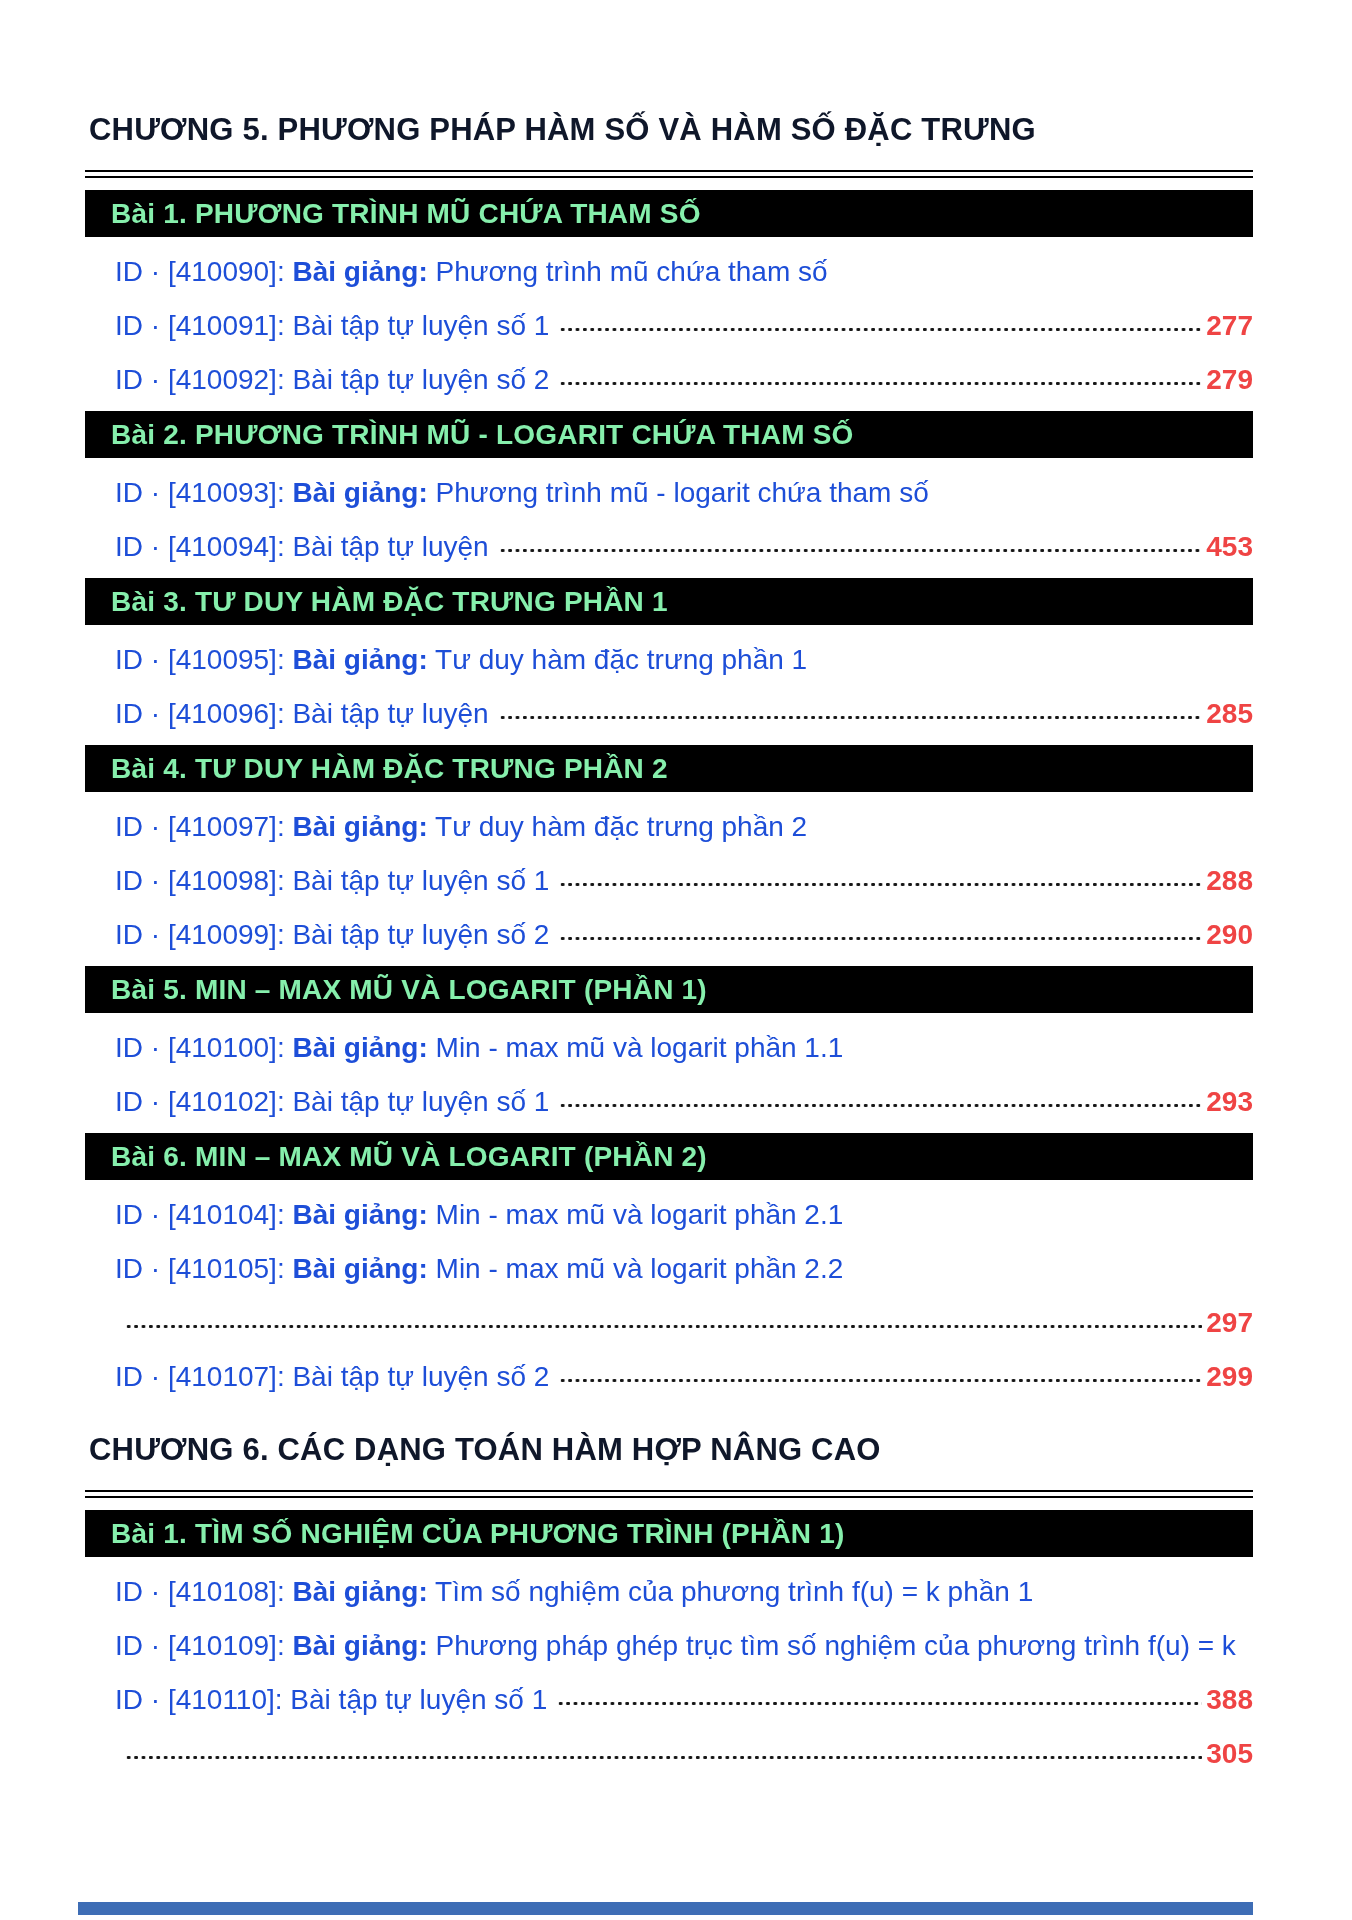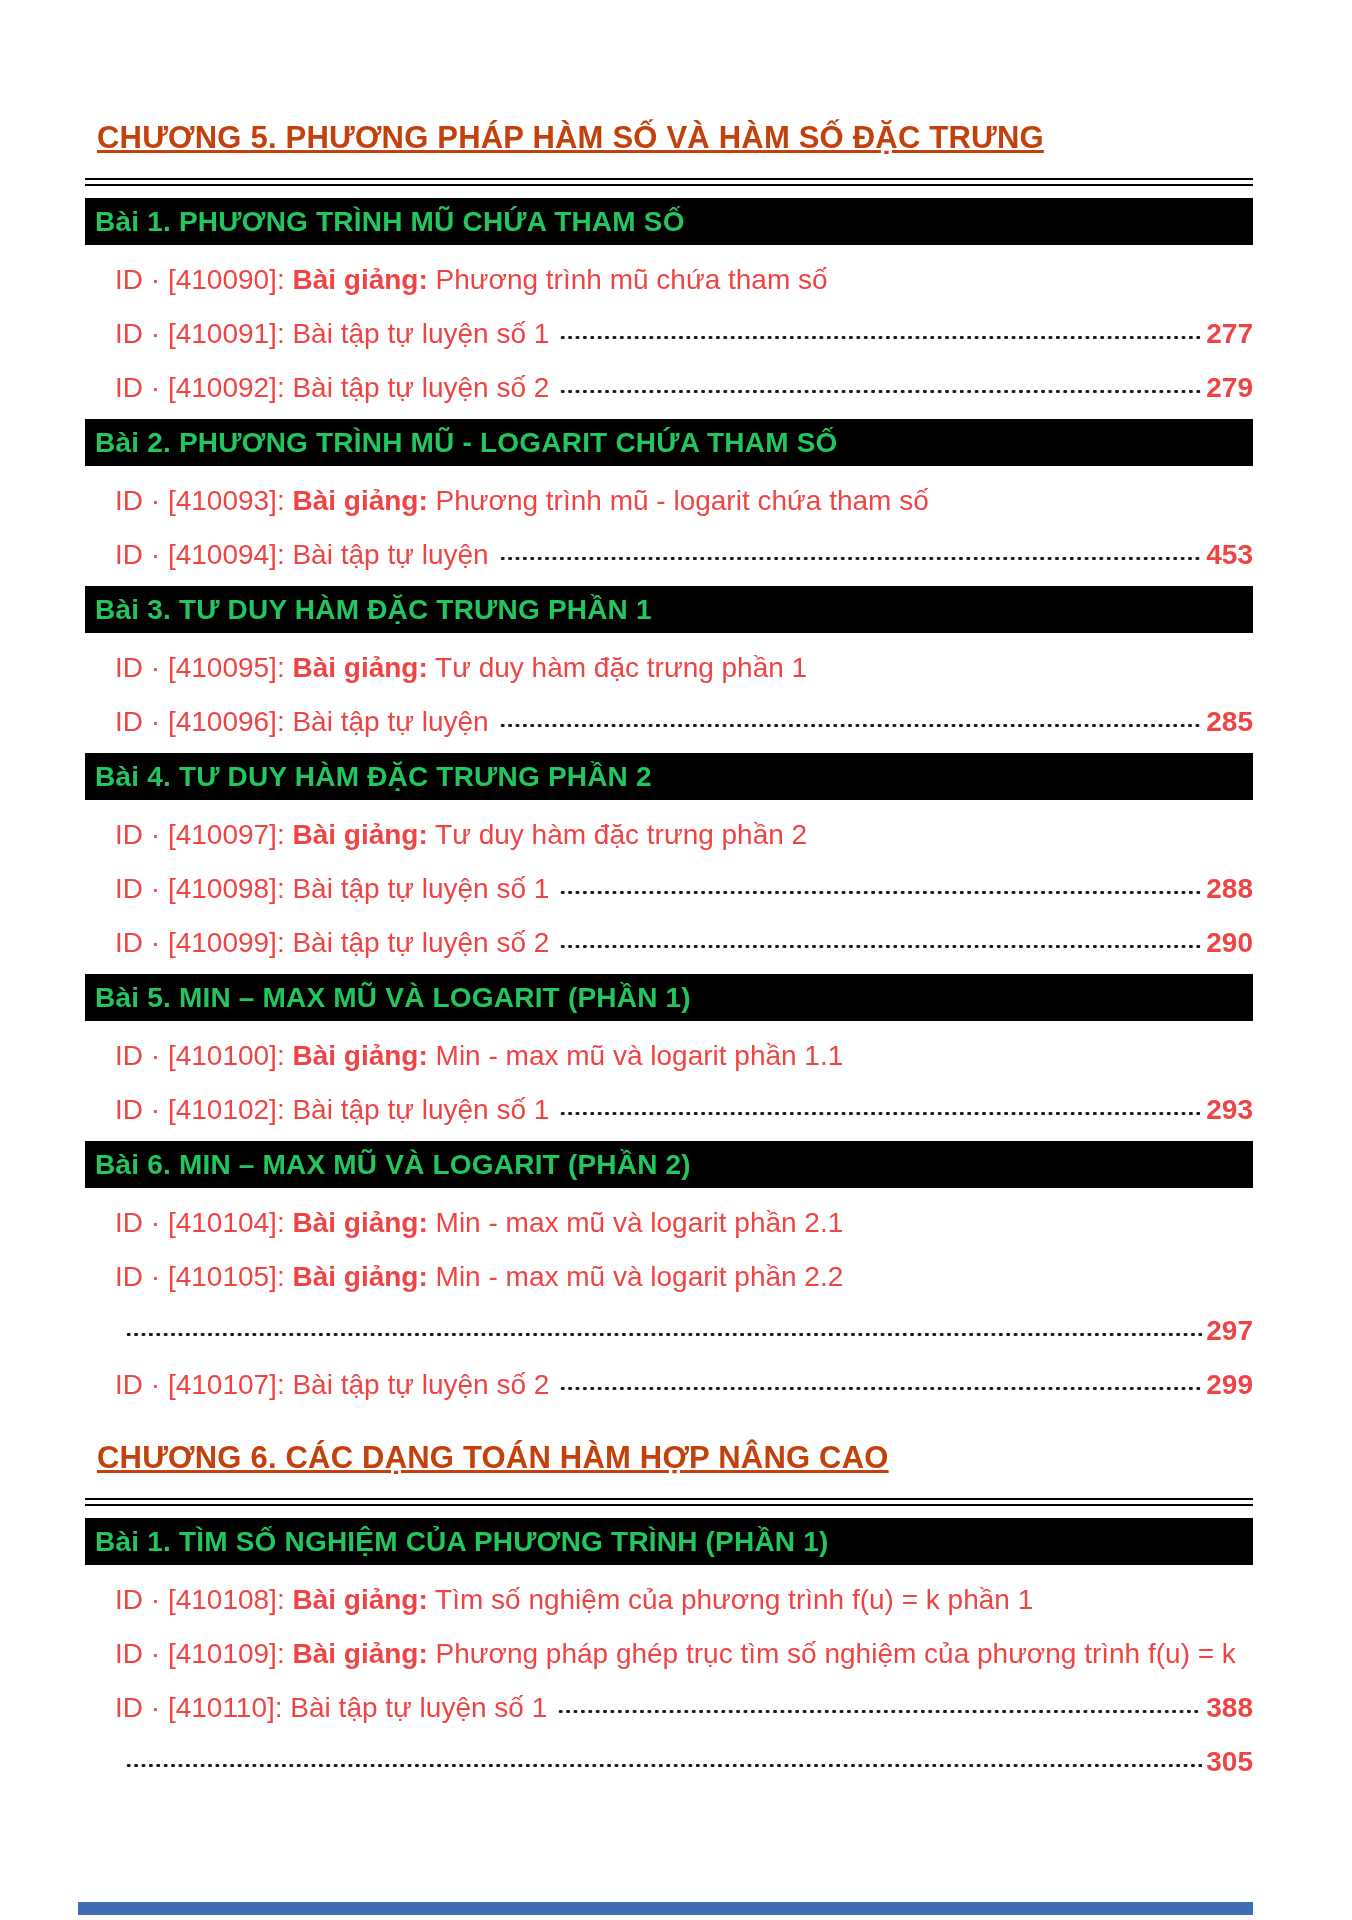--- a/index.html
+++ b/index.html
@@ -10,58 +10,57 @@
     padding:104px 99px 0 85px;
     background:#ffffff;
     font-family:"Liberation Sans", sans-serif;
     color:#111;
     overflow:hidden;
   }
   .chapter-title{
     font-size:31px;
     font-weight:700;
     line-height:44px;
-    margin:12px;
+    margin:4px;
     letter-spacing:0.2px;
     white-space:nowrap;
-    color:#c2410c;
-    text-decoration:underline;
+    color:#0f172a;
   }
   .chapter-rule{
     height:4px;
     border-top:2.5px solid #000;
     border-bottom:2.5px solid #000;
     margin:18px 0 12px 0;
   }
   .section-bar{
     background:#000;
-    color:#22c55e;
+    color:#86efac;
     height:47px;
     margin:6px 0;
     display:flex;
     align-items:center;
-    padding-left:10px;
+    padding-left:26px;
     box-sizing:border-box;
   }
   .section-bar .bar-label{
     font-size:28px;
     font-weight:700;
     letter-spacing:0.2px;
     white-space:nowrap;
   }
   .entry{
     display:flex;
     align-items:baseline;
     height:54px;
     box-sizing:border-box;
     padding:13px 0 0 30px;
     font-size:28px;
     white-space:nowrap;
   }
-  .etitle{color:#ef4444;}
+  .etitle{color:#1d4ed8;}
   .elead{font-weight:700;}
   .leader{
     flex:1;
     height:20px;
     margin:0 4px 0 10px;
     background-image:radial-gradient(circle, #161616 1.6px, transparent 2px);
     background-size:7.4px 7px;
     background-repeat:repeat-x;
     background-position:left bottom 2px;
   }

